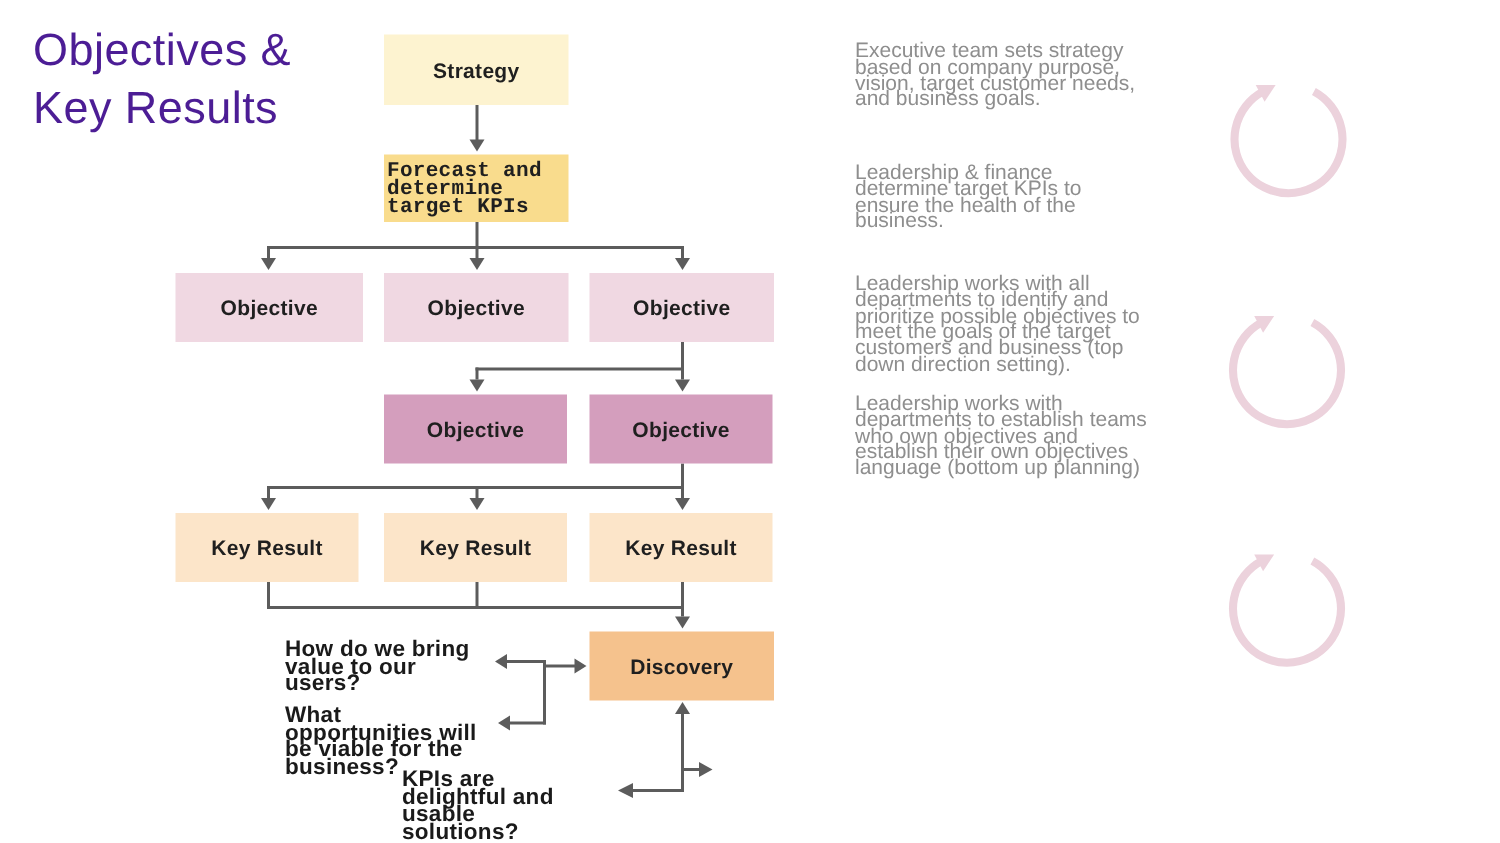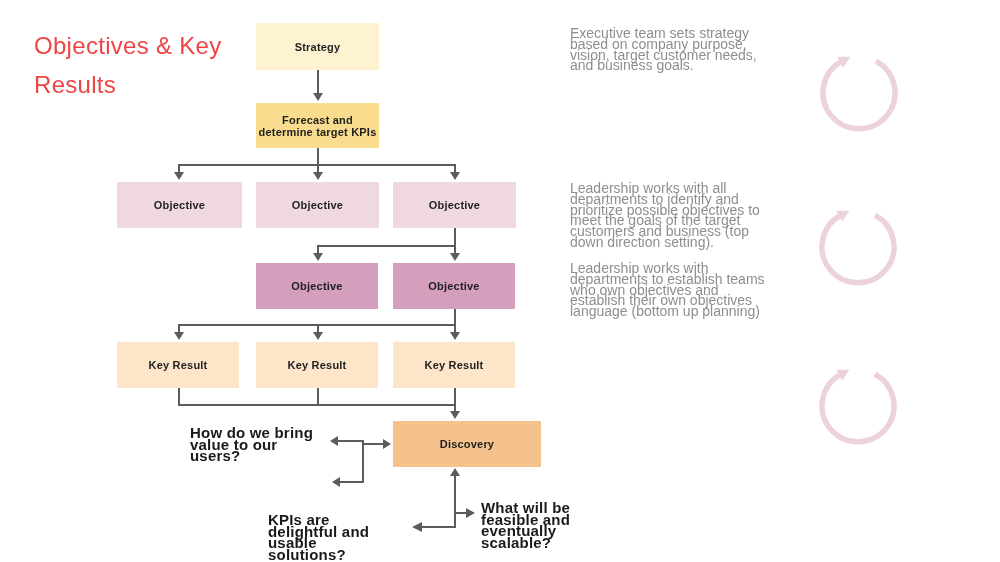--- a/index.html
+++ b/index.html
@@ -13,43 +13,43 @@
     --annotation-text:#8e8e8e;
     --cycle-icon:#ecd2dc;
     --box-text:#1f1f1f;
   }
   html,body{margin:0;padding:0;background:#fff;}
   .canvas{
     position:relative;width:1000px;height:562px;background:#fff;overflow:hidden;
     font-family:"Liberation Sans", sans-serif;
   }
   .title{
-    position:absolute;left:22px;top:14px;width:205px;margin:12px;
-    font-size:24px;line-height:39px;font-weight:300;letter-spacing:0.3px;
-    color:#ef4444;
+    position:absolute;left:22px;top:14px;width:205px;margin:0;
+    font-size:30px;line-height:39px;font-weight:300;letter-spacing:0.3px;
+    color:#4c1d95;
   }
   .connectors{position:absolute;left:0;top:0;}
   .connectors line{stroke:var(--connector);stroke-width:2;}
   .connectors polygon{fill:var(--connector);}
   .box{
     position:absolute;display:flex;align-items:center;justify-content:center;
-    text-align:center;font-weight:bold;font-size:11px;color:var(--box-text);
+    font-weight:bold;font-size:14px;color:var(--box-text);
     letter-spacing:0.2px;line-height:12px;padding:2px;box-sizing:border-box;
   }
   .b-strategy{left:256px;top:23px;width:123px;height:47px;background:var(--strategy-fill);}
-  .b-forecast{left:256px;top:103px;width:123px;height:45px;background:var(--forecast-fill);}
+  .b-forecast{left:256px;top:103px;width:123px;height:45px;background:var(--forecast-fill);font-family:Liberation Mono, monospace;}
   .b-obj1{left:117px;top:182px;width:125px;height:46px;background:var(--objective-light-fill);}
   .b-obj2{left:256px;top:182px;width:123px;height:46px;background:var(--objective-light-fill);}
   .b-obj3{left:393px;top:182px;width:123px;height:46px;background:var(--objective-light-fill);}
   .b-obj4{left:256px;top:263px;width:122px;height:46px;background:var(--objective-dark-fill);}
   .b-obj5{left:393px;top:263px;width:122px;height:46px;background:var(--objective-dark-fill);}
   .b-kr1{left:117px;top:342px;width:122px;height:46px;background:var(--key-result-fill);}
   .b-kr2{left:256px;top:342px;width:122px;height:46px;background:var(--key-result-fill);}
   .b-kr3{left:393px;top:342px;width:122px;height:46px;background:var(--key-result-fill);}
-  .b-discovery{left:393px;top:421px;width:148px;height:46px;background:var(--discovery-fill);}
+  .b-discovery{left:393px;top:421px;width:123px;height:46px;background:var(--discovery-fill);}
   .question{
     position:absolute;font-weight:bold;font-size:15px;line-height:11.5px;
     color:#1a1a1a;letter-spacing:0.2px;
   }
   .q1{left:190px;top:427px;width:140px;}
   .q2{left:190px;top:471px;width:135px;}
   .q3{left:268px;top:514px;width:112px;}
   .q4{left:481px;top:502px;width:125px;}
   .annotation{
     position:absolute;left:557px;width:195px;
@@ -154,24 +154,25 @@
   </div>
   <div class="box b-kr3">
     <span>Key Result</span>
   </div>
 
   <div class="box b-discovery">
     <span>Discovery</span>
   </div>
 
   <div class="question q1">How do we bring value to our users?</div>
+  <div class="question q2">What opportunities will be viable for the business?</div>
   <div class="question q3">KPIs are delightful and usable solutions?</div>
-  <div class="question q4">What will be feasible and eventually scalable?</div>
 
   <div class="annotation a1">Executive team sets strategy based on company purpose, vision, target customer needs, and business goals.</div>
+  <div class="annotation a2">Leadership &amp; finance determine target KPIs to ensure the health of the business.</div>
   <div class="annotation a3">Leadership works with all departments to identify and prioritize possible objectives to meet the goals of the target customers and business (top down direction setting).</div>
   <div class="annotation a4">Leadership works with departments to establish teams who own objectives and establish their own objectives language (bottom up planning)</div>
 
   <svg class="cycle-icon ci1" viewBox="0 0 100 100" aria-hidden="true">
     <path d="M68.8 16.7 A40 40 0 1 1 31.2 16.7"></path>
     <polygon points="0,-7 13,0 0,7" transform="translate(29,18) rotate(-28)"></polygon>
   </svg>
   <svg class="cycle-icon ci2" viewBox="0 0 100 100" aria-hidden="true">
     <path d="M68.8 16.7 A40 40 0 1 1 31.2 16.7"></path>
     <polygon points="0,-7 13,0 0,7" transform="translate(29,18) rotate(-28)"></polygon>

